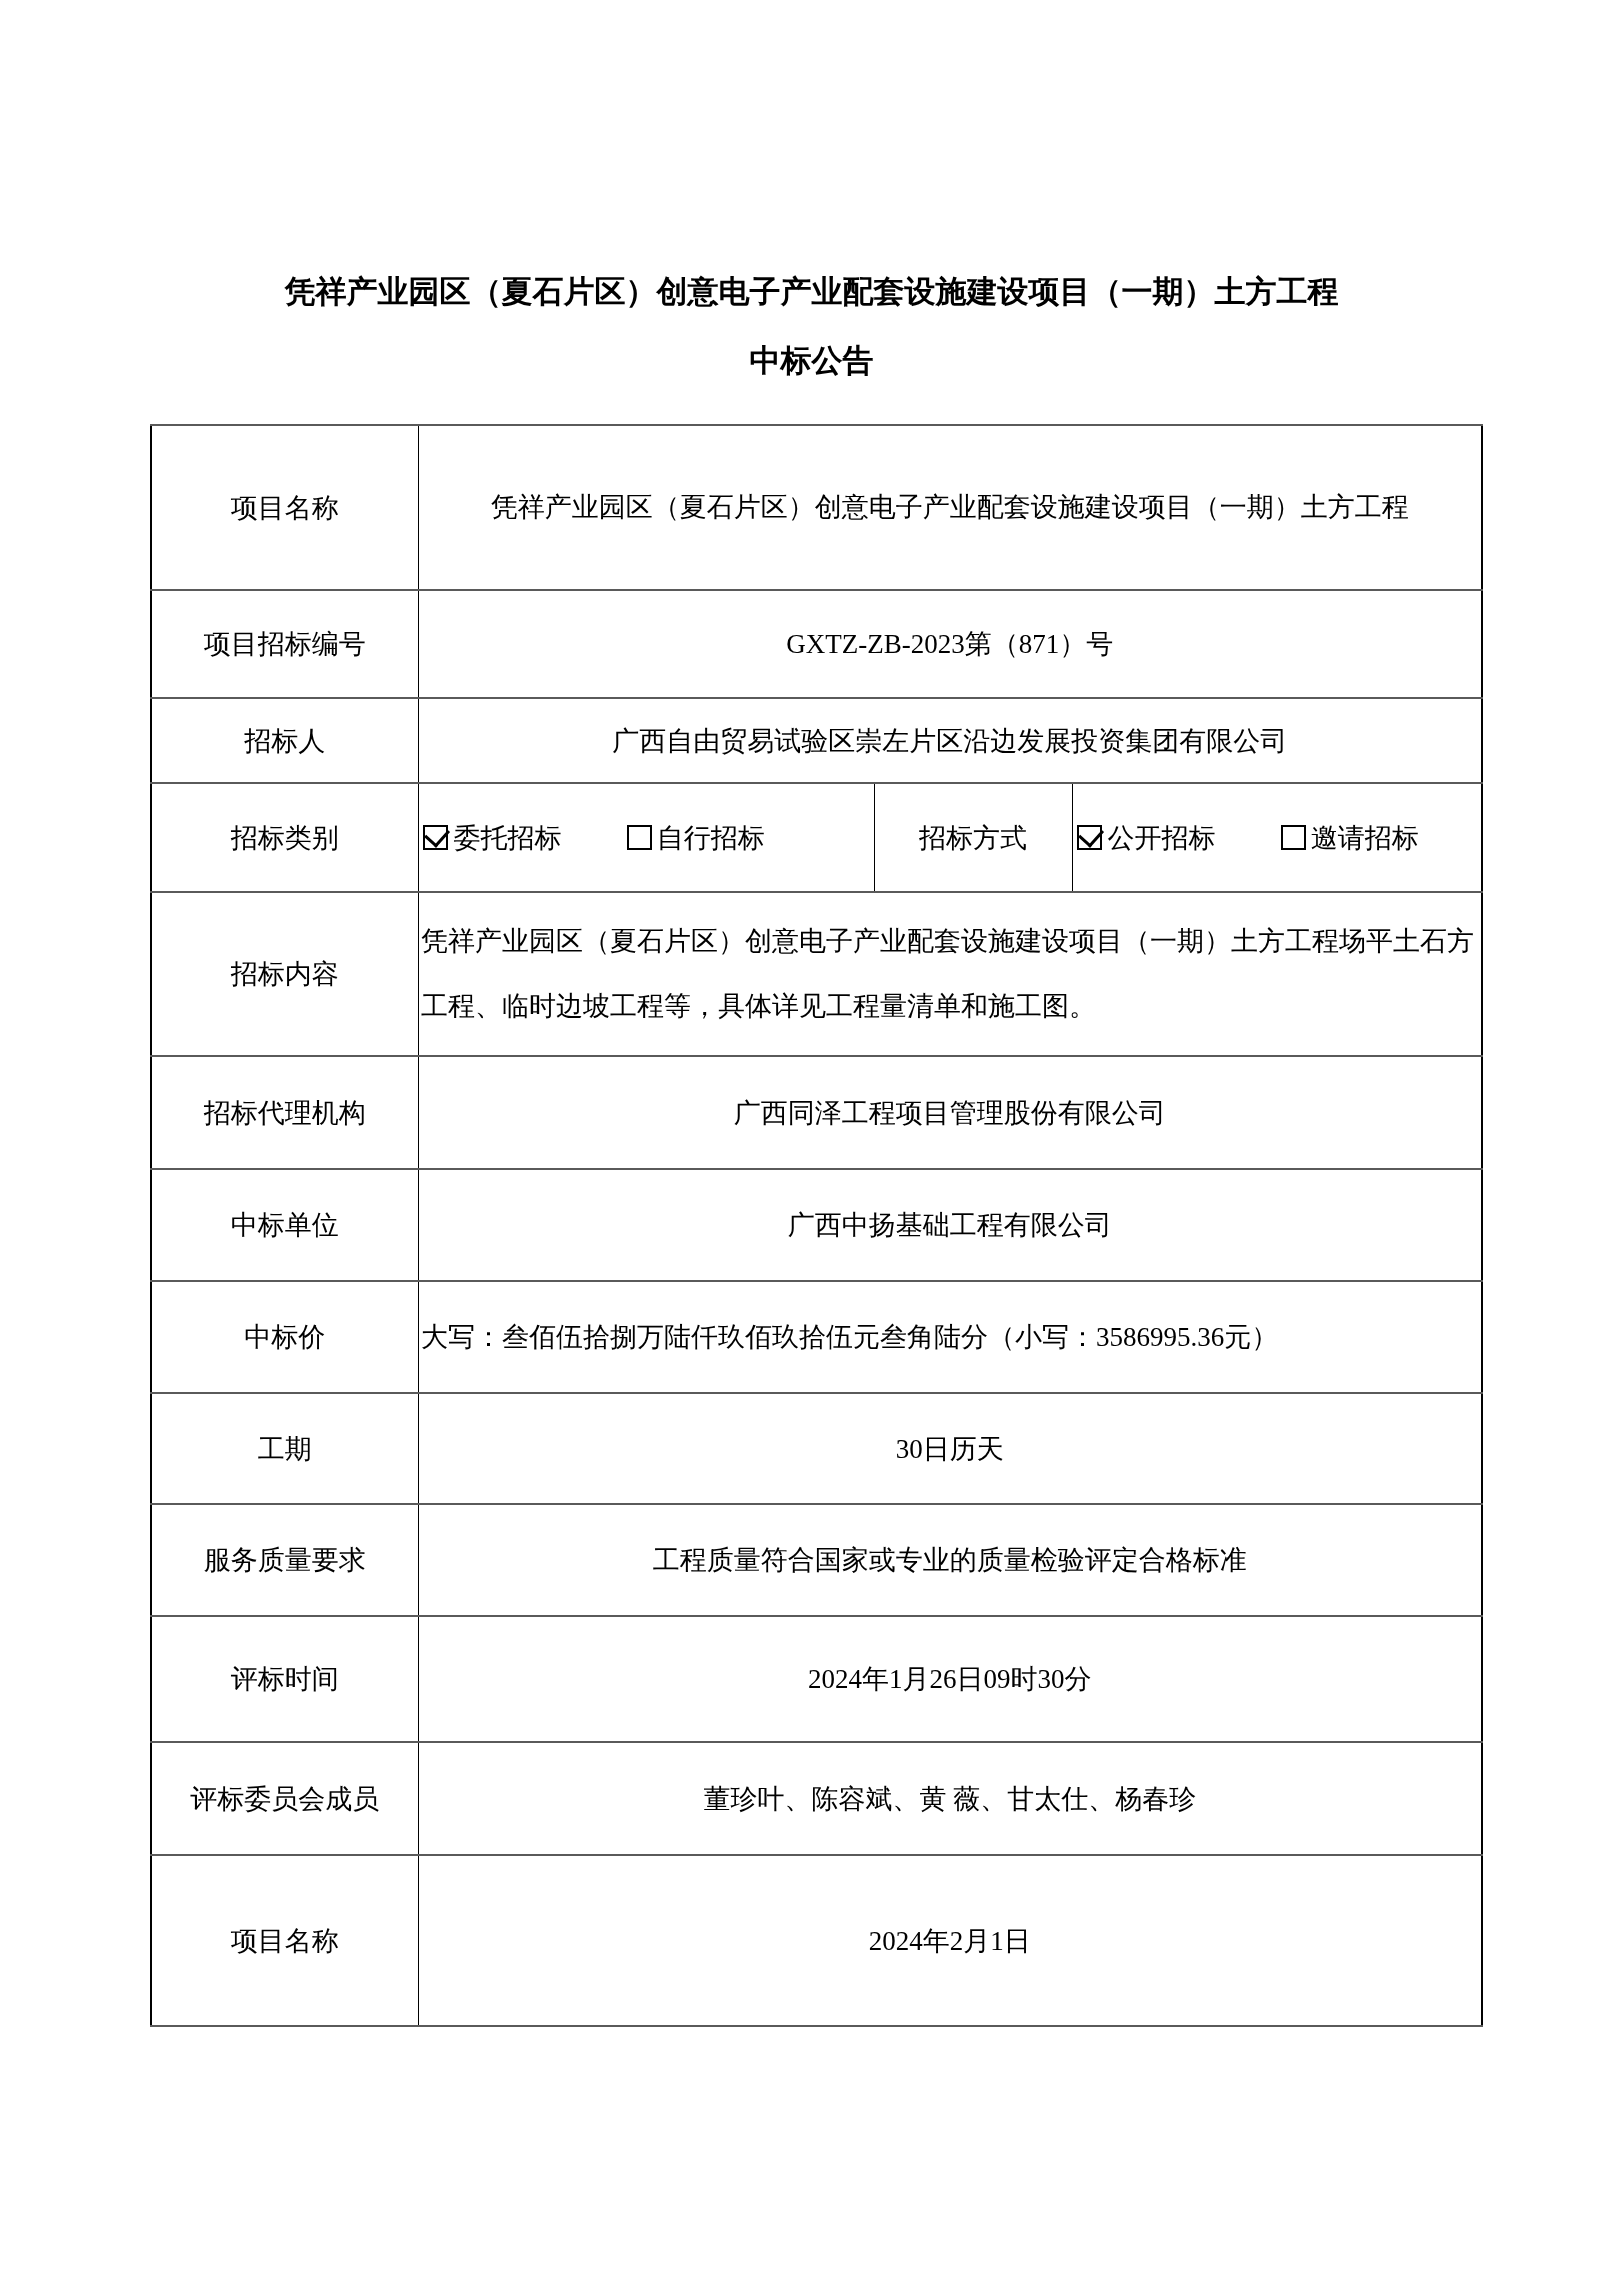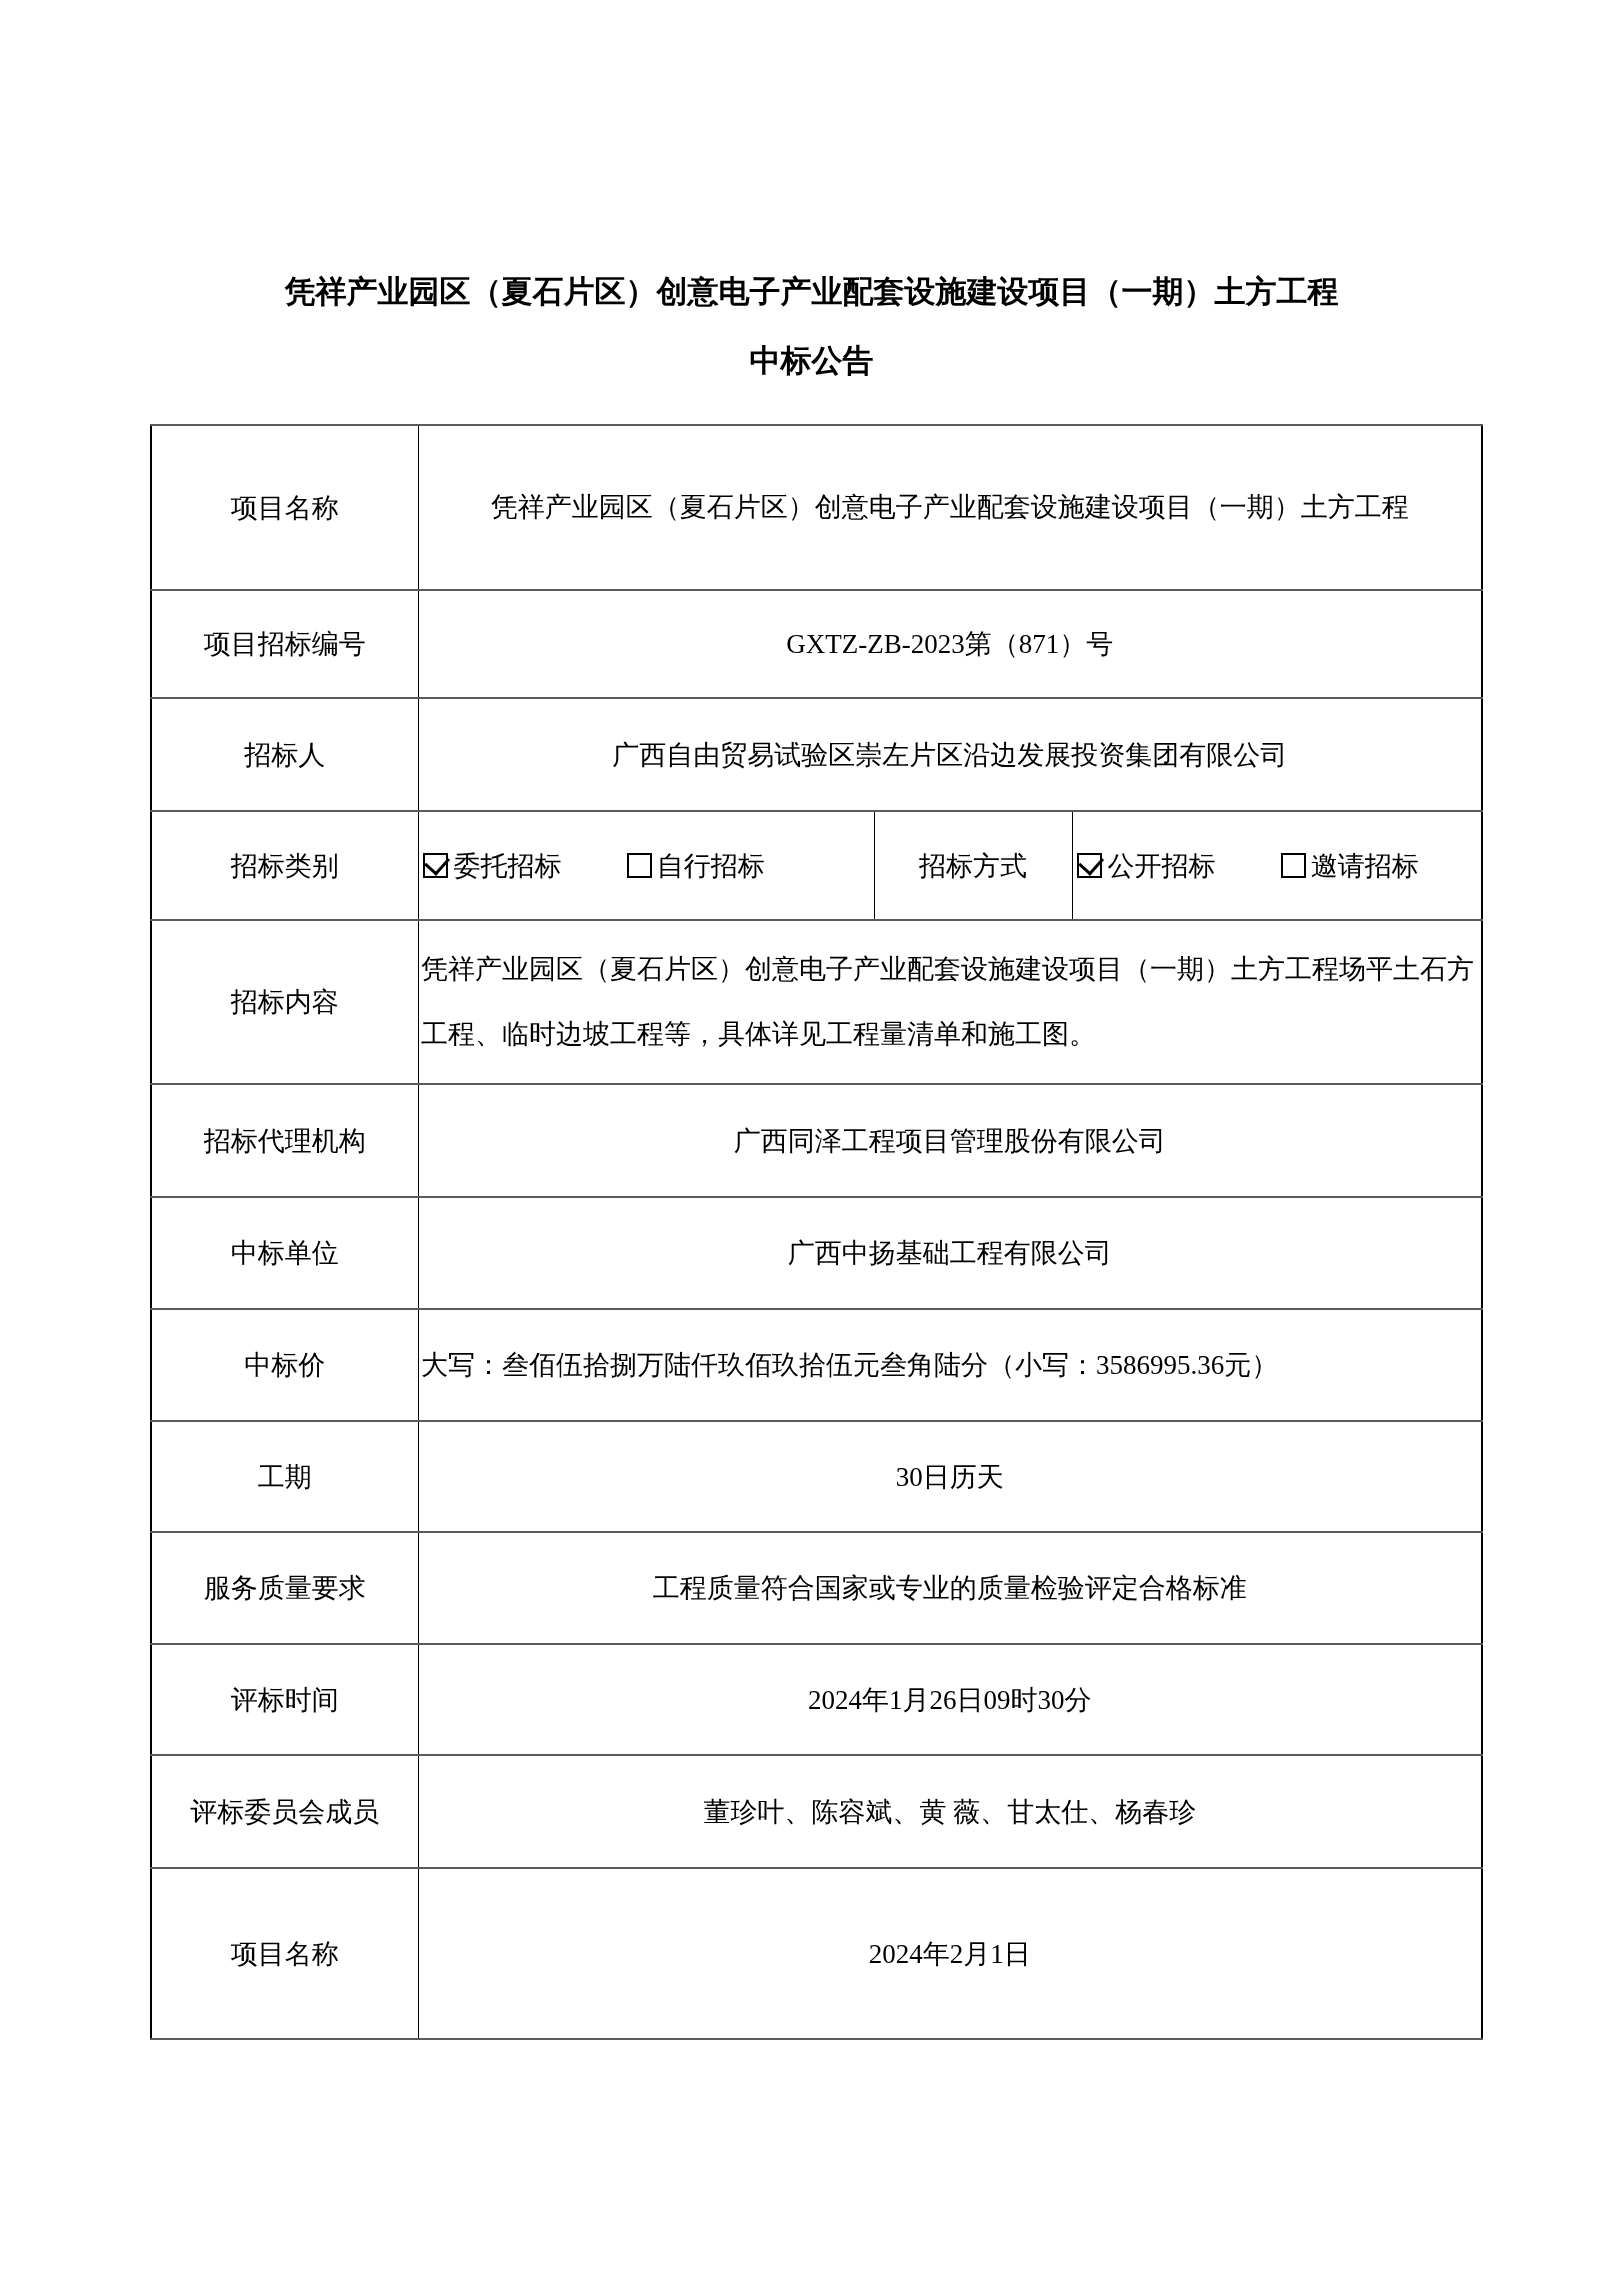--- a/index.html
+++ b/index.html
@@ -99,21 +99,21 @@
   </colgroup>
   <tbody>
     <tr style="height:165px">
       <td class="label-cell">项目名称</td>
       <td class="value-cell multiline" colspan="3">凭祥产业园区（夏石片区）创意电子产业配套设施建设项目（一期）土方工程</td>
     </tr>
     <tr style="height:108px">
       <td class="label-cell">项目招标编号</td>
       <td class="value-cell" colspan="3">GXTZ-ZB-2023第（871）号</td>
     </tr>
-    <tr style="height:113px">
+    <tr style="height:85px">
       <td class="label-cell">招标人</td>
       <td class="value-cell" colspan="3">广西自由贸易试验区崇左片区沿边发展投资集团有限公司</td>
     </tr>
     <tr style="height:109px">
       <td class="label-cell">招标类别</td>
       <td>
         <div class="options-wrap">
           <span class="option">
             <span class="checkbox checked"></span>
             <span>委托招标</span>
@@ -155,21 +155,21 @@
       <td class="value-cell leftalign" colspan="3">大写：叁佰伍拾捌万陆仟玖佰玖拾伍元叁角陆分（小写：3586995.36元）</td>
     </tr>
     <tr style="height:111px">
       <td class="label-cell">工期</td>
       <td class="value-cell" colspan="3">30日历天</td>
     </tr>
     <tr style="height:112px">
       <td class="label-cell">服务质量要求</td>
       <td class="value-cell" colspan="3">工程质量符合国家或专业的质量检验评定合格标准</td>
     </tr>
-    <tr style="height:111px">
+    <tr style="height:126px">
       <td class="label-cell">评标时间</td>
       <td class="value-cell" colspan="3">2024年1月26日09时30分</td>
     </tr>
     <tr style="height:113px">
       <td class="label-cell">评标委员会成员</td>
       <td class="value-cell" colspan="3">董珍叶、陈容斌、黄 薇、甘太仕、杨春珍</td>
     </tr>
     <tr style="height:171px">
       <td class="label-cell">项目名称</td>
       <td class="value-cell" colspan="3">2024年2月1日</td>

